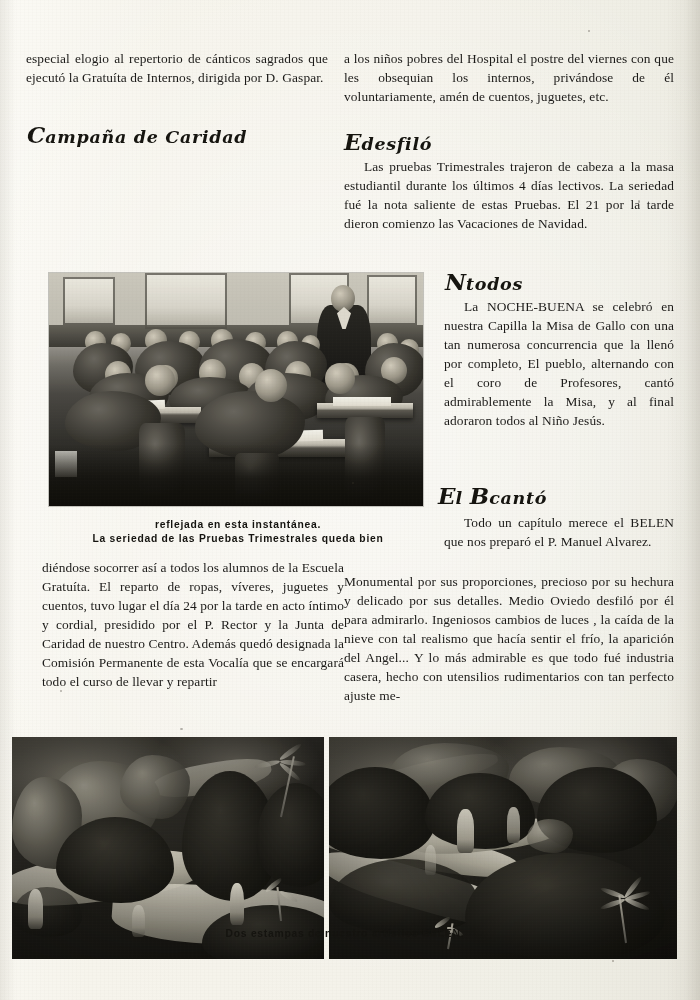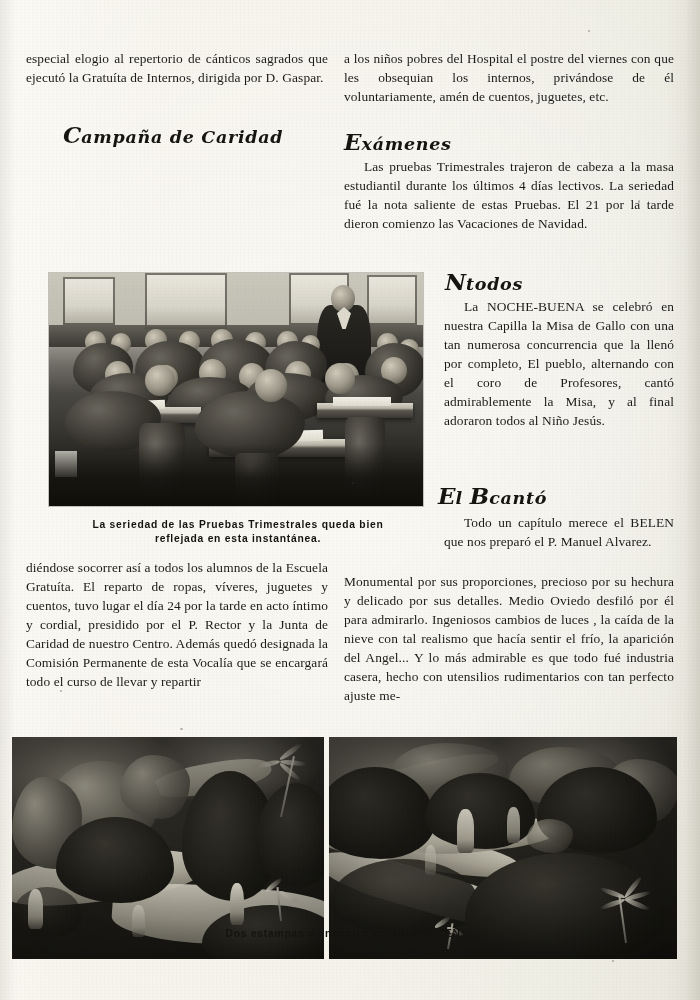--- a/index.html
+++ b/index.html
@@ -86,21 +86,21 @@
     left: 344px;
     top: 157px;
     width: 330px;
   }
   .col-right-navidad {
     left: 444px;
     top: 297px;
     width: 230px;
   }
   .col-left-bottom {
-    left: 26px;
+    left: 42px;
     top: 558px;
     width: 302px;
   }
   .col-right-belen-narrow {
     left: 444px;
     top: 513px;
     width: 230px;
   }
   .col-right-belen-wide {
     left: 344px;
@@ -115,21 +115,21 @@
     font-weight: 700;
     font-size: 17.5px;
     letter-spacing: .7px;
     color: #15140f;
     white-space: nowrap;
   }
   .heading .cap {
     font-size: 23px;
     letter-spacing: 0;
   }
-  .h-campana { position: absolute; left: 27px; top: 121px; margin-left: 36px; }
+  .h-campana { position: absolute; left: 27px; top: 121px; }
   .h-examenes { position: absolute; left: 344px; top: 128px; }
   .h-navidad { position: absolute; left: 445px; top: 268px; }
   .h-belen { position: absolute; left: 438px; top: 482px; }
 
   
   .photo {
     position: absolute;
     overflow: hidden;
     background: #3a3a36;
     filter: contrast(1.04) brightness(.99);
@@ -309,21 +309,21 @@
   <div class="heading h-campana">
     <span class="cap">C</span><span>ampaña de Caridad</span>
   </div>
 
 
   <div class="col col-right-top">
     <p class="cont">a los niños pobres del Hospital el postre del viernes con que les obsequian los internos, privándose de él voluntariamente, amén de cuentos, juguetes, etc.</p>
   </div>
 
   <div class="heading h-examenes">
-    <span class="cap">E</span><span>xámenes</span>
+    <span class="cap">E</span><span>desfiló</span>
   </div>
 
   <div class="col col-right-exam">
     <p>Las pruebas Trimestrales trajeron de cabeza a la masa estudiantil durante los últimos 4 días lectivos. La seriedad fué la nota saliente de estas Pruebas. El 21 por la tarde dieron comienzo las Vacaciones de Navidad.</p>
   </div>
 
   <div class="heading h-navidad">
     <span class="cap">N</span><span>todos</span>
   </div>
 
@@ -405,22 +405,22 @@
 
       <div class="cls-blob" style="left:90px; top:150px; width:46px; height:72px; border-radius:14%;"></div>
       <div class="cls-blob" style="left:186px; top:180px; width:44px; height:52px; border-radius:12%;"></div>
       <div class="cls-blob" style="left:296px; top:144px; width:40px; height:80px; border-radius:12%;"></div>
       <div class="cls-paper" style="left:6px; top:178px; width:22px; height:26px; opacity:.85;"></div>
       <div class="cls-dark-bottom"></div>
     </div>
   </div>
 
   <div class="caption" id="caption-classroom">
+    <div>reflejada en esta instantánea.</div>
     <div>La seriedad de las Pruebas Trimestrales queda bien</div>
-    <div>reflejada en esta instantánea.</div>
   </div>
 
   <div class="photo" id="photo-nativity-left">
     <div class="frame">
       <div class="nat-base"></div>
       <div class="nat-path" style="left:-10px; top:118px; width:200px; height:46px; transform:rotate(-7deg); border-radius:40%;"></div>
       <div class="nat-path" style="left:100px; top:150px; width:230px; height:58px; transform:rotate(4deg); border-radius:36%;"></div>
       <div class="nat-path" style="left:140px; top:26px; width:120px; height:30px; transform:rotate(-10deg); border-radius:44%; opacity:.7;"></div>
       <div class="nat-rock" style="left:36px; top:24px; width:112px; height:86px;"></div>
       <div class="nat-rock" style="left:0px; top:40px; width:70px; height:92px;"></div>

